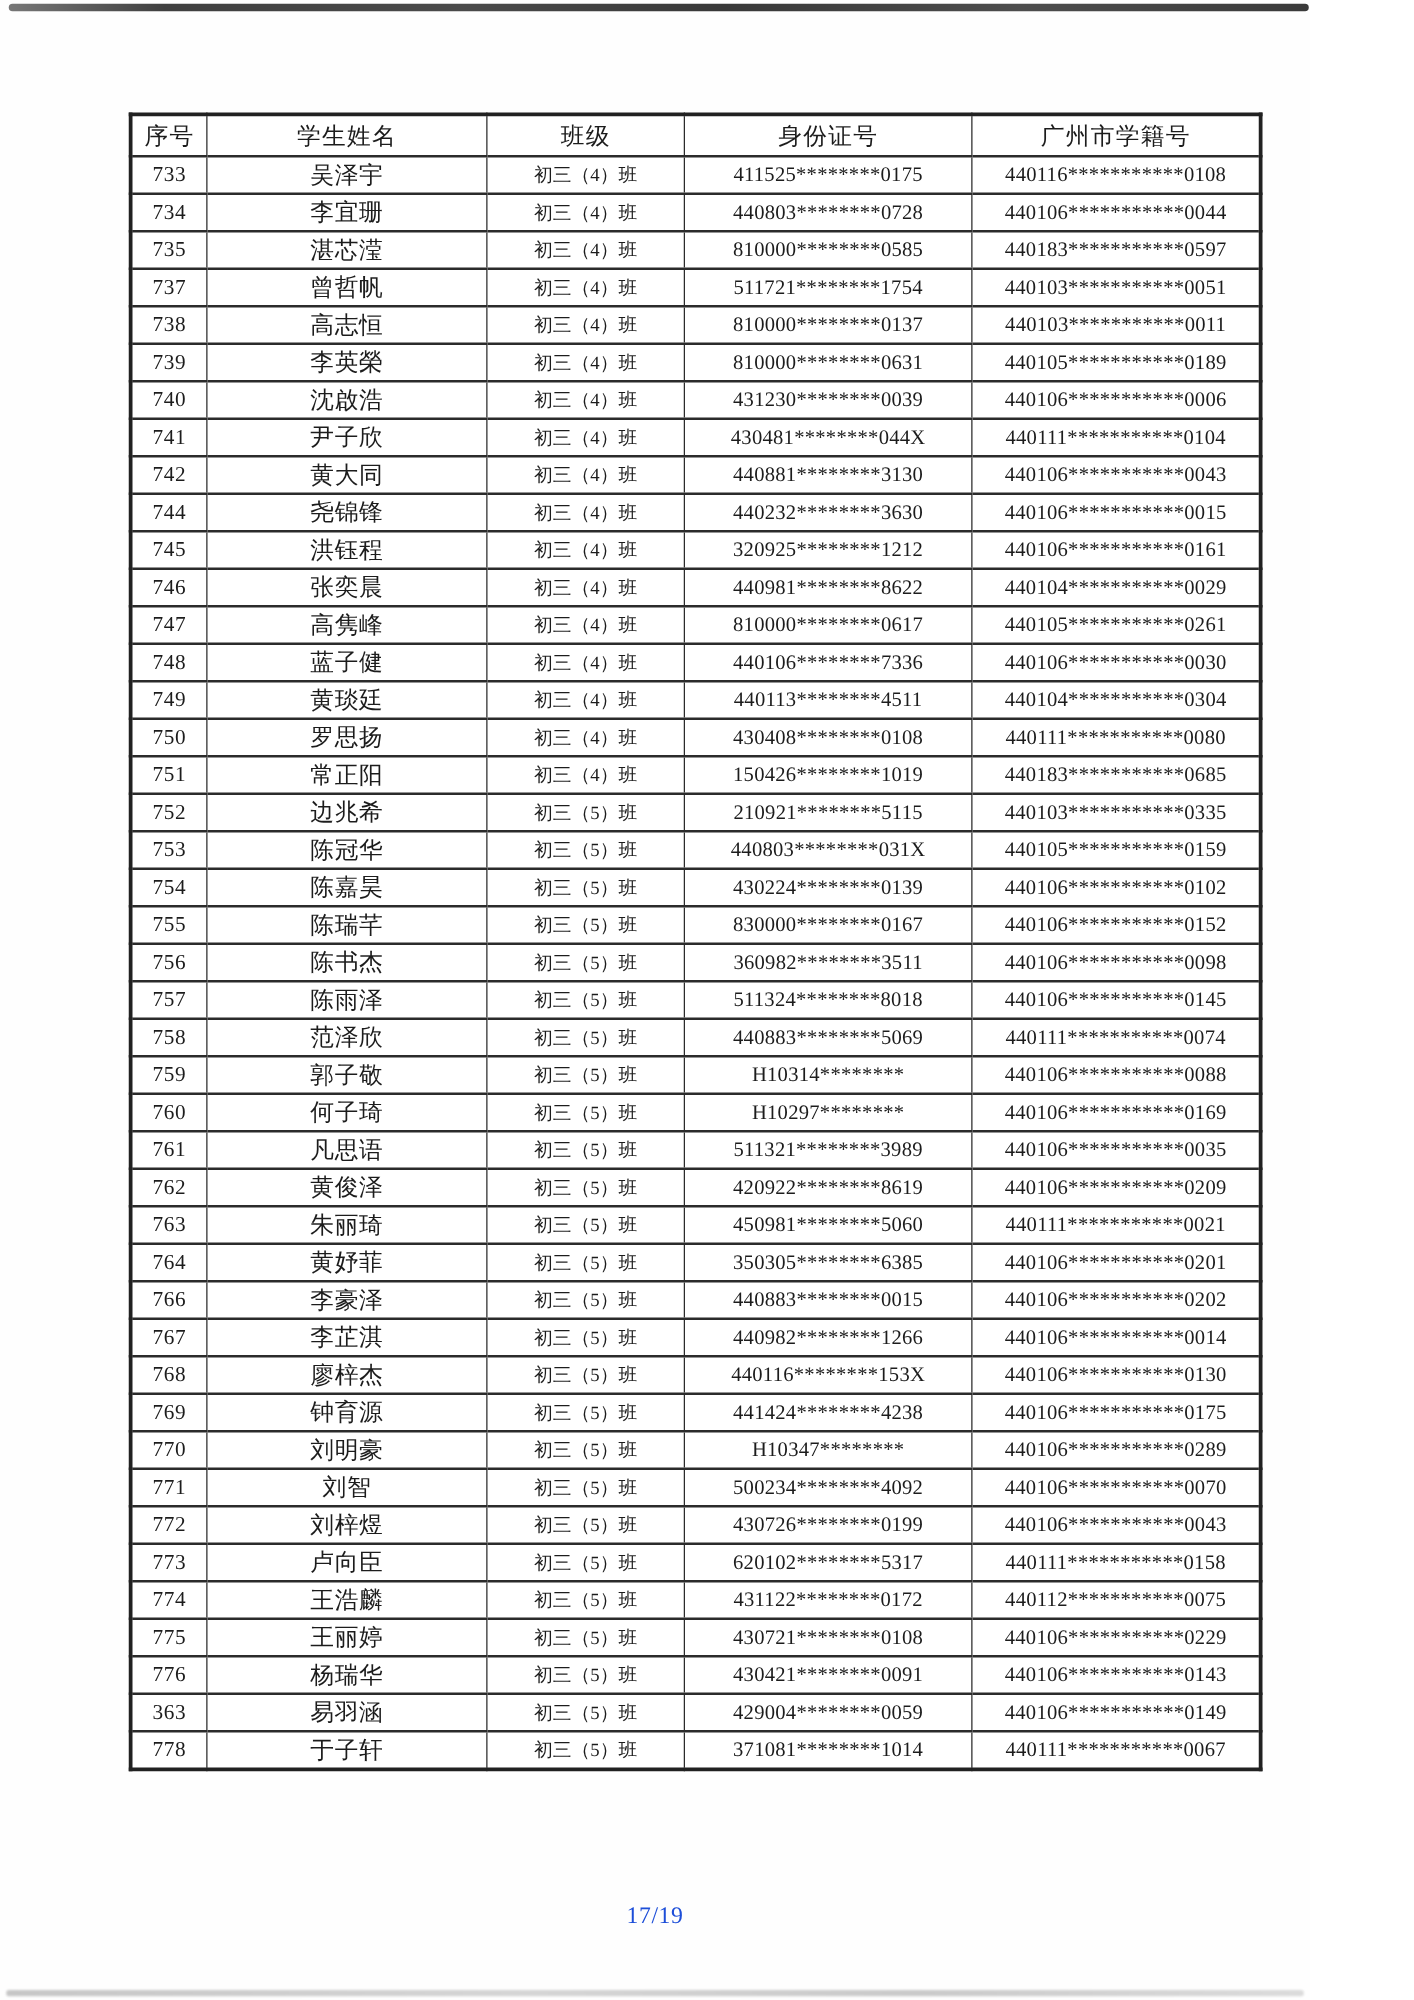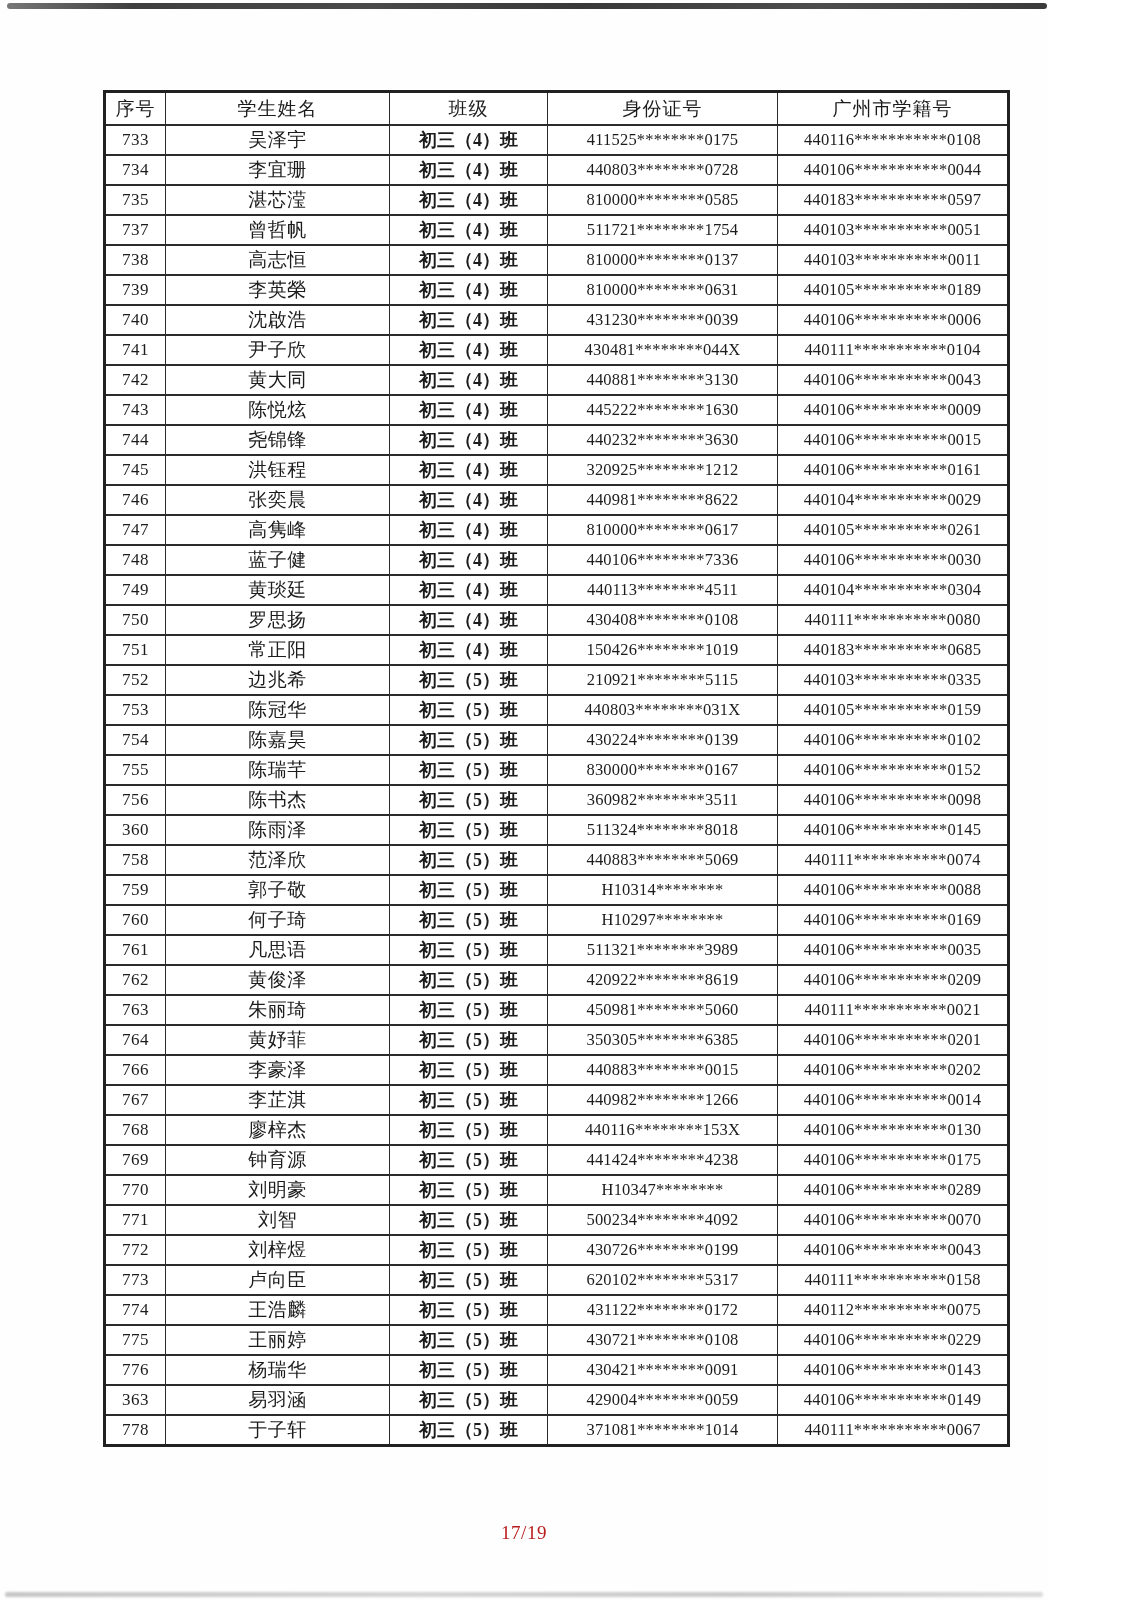--- a/index.html
+++ b/index.html
@@ -67,34 +67,34 @@
     height: 31px;
     font-size: 19px;
     font-weight: normal;
     letter-spacing: 1px;
   }
   table.roster td {
     height: 28px;
   }
   td.c-no   { font-size: 17px; letter-spacing: 0.5px; }
   td.c-name { font-size: 19px; letter-spacing: 0.5px; }
-  td.c-class{ font-size: 18px; font-weight: bold; }
+  td.c-class{ font-size: 15px; }
   td.c-id, td.c-reg {
     font-size: 16.5px;
     letter-spacing: 0.2px;
   }
   
   .footer {
     position: absolute;
     top: 1522px;
     left: 0; right: 0;
     text-align: center;
     font-size: 19px;
     letter-spacing: 0.5px;
-    color: #b91c1c;
+    color: #1d4ed8;
   }
   
   .smudge { position: absolute; background: #757575; }
   .smudge-1 {
     left: 1106px; top: 255px; width: 18px; height: 11px;
     border-radius: 2px 7px 3px 8px;
     transform: rotate(-14deg) skewX(-18deg);
     background: #6d6d6d;
   }
   .smudge-2 {
@@ -229,27 +229,20 @@
   </tr>
 
   <tr>
     <td class="c-no">742</td>
     <td class="c-name">黄大同</td>
     <td class="c-class">初三（4）班</td>
     <td class="c-id">440881********3130</td>
     <td class="c-reg">440106***********0043</td>
   </tr>
 
-  <tr>
-    <td class="c-no">743</td>
-    <td class="c-name">陈悦炫</td>
-    <td class="c-class">初三（4）班</td>
-    <td class="c-id">445222********1630</td>
-    <td class="c-reg">440106***********0009</td>
-  </tr>
 
   <tr>
     <td class="c-no">744</td>
     <td class="c-name">尧锦锋</td>
     <td class="c-class">初三（4）班</td>
     <td class="c-id">440232********3630</td>
     <td class="c-reg">440106***********0015</td>
   </tr>
 
   <tr>
@@ -342,21 +335,21 @@
 
   <tr>
     <td class="c-no">756</td>
     <td class="c-name">陈书杰</td>
     <td class="c-class">初三（5）班</td>
     <td class="c-id">360982********3511</td>
     <td class="c-reg">440106***********0098</td>
   </tr>
 
   <tr>
-    <td class="c-no">360</td>
+    <td class="c-no">757</td>
     <td class="c-name">陈雨泽</td>
     <td class="c-class">初三（5）班</td>
     <td class="c-id">511324********8018</td>
     <td class="c-reg">440106***********0145</td>
   </tr>
 
   <tr>
     <td class="c-no">758</td>
     <td class="c-name">范泽欣</td>
     <td class="c-class">初三（5）班</td>

